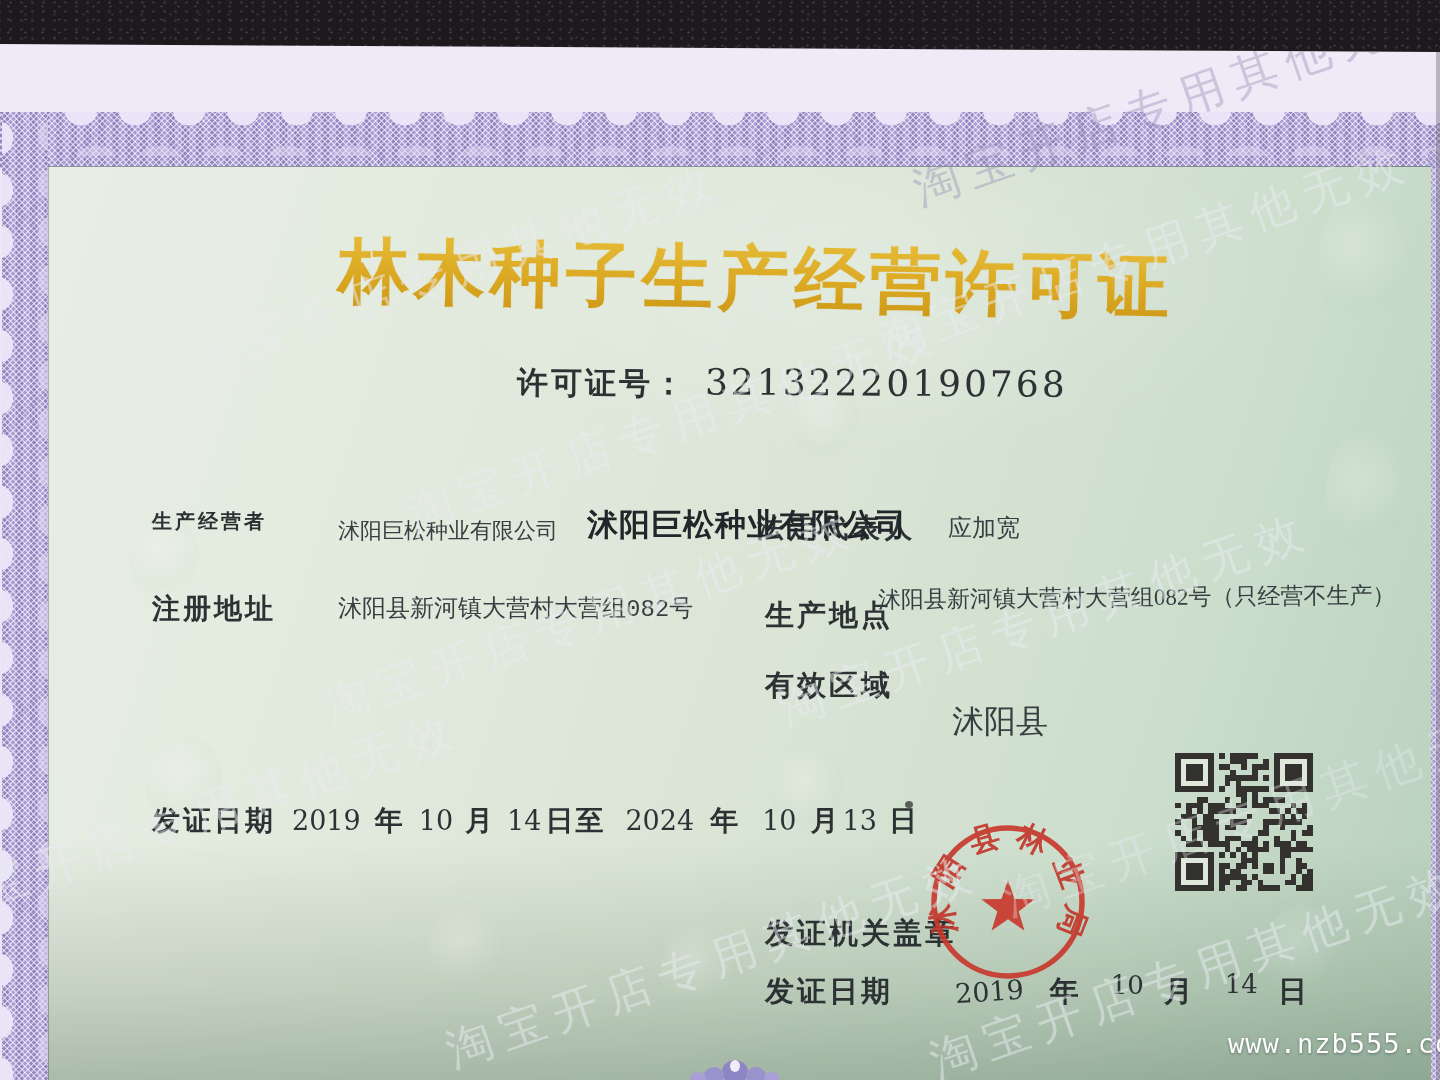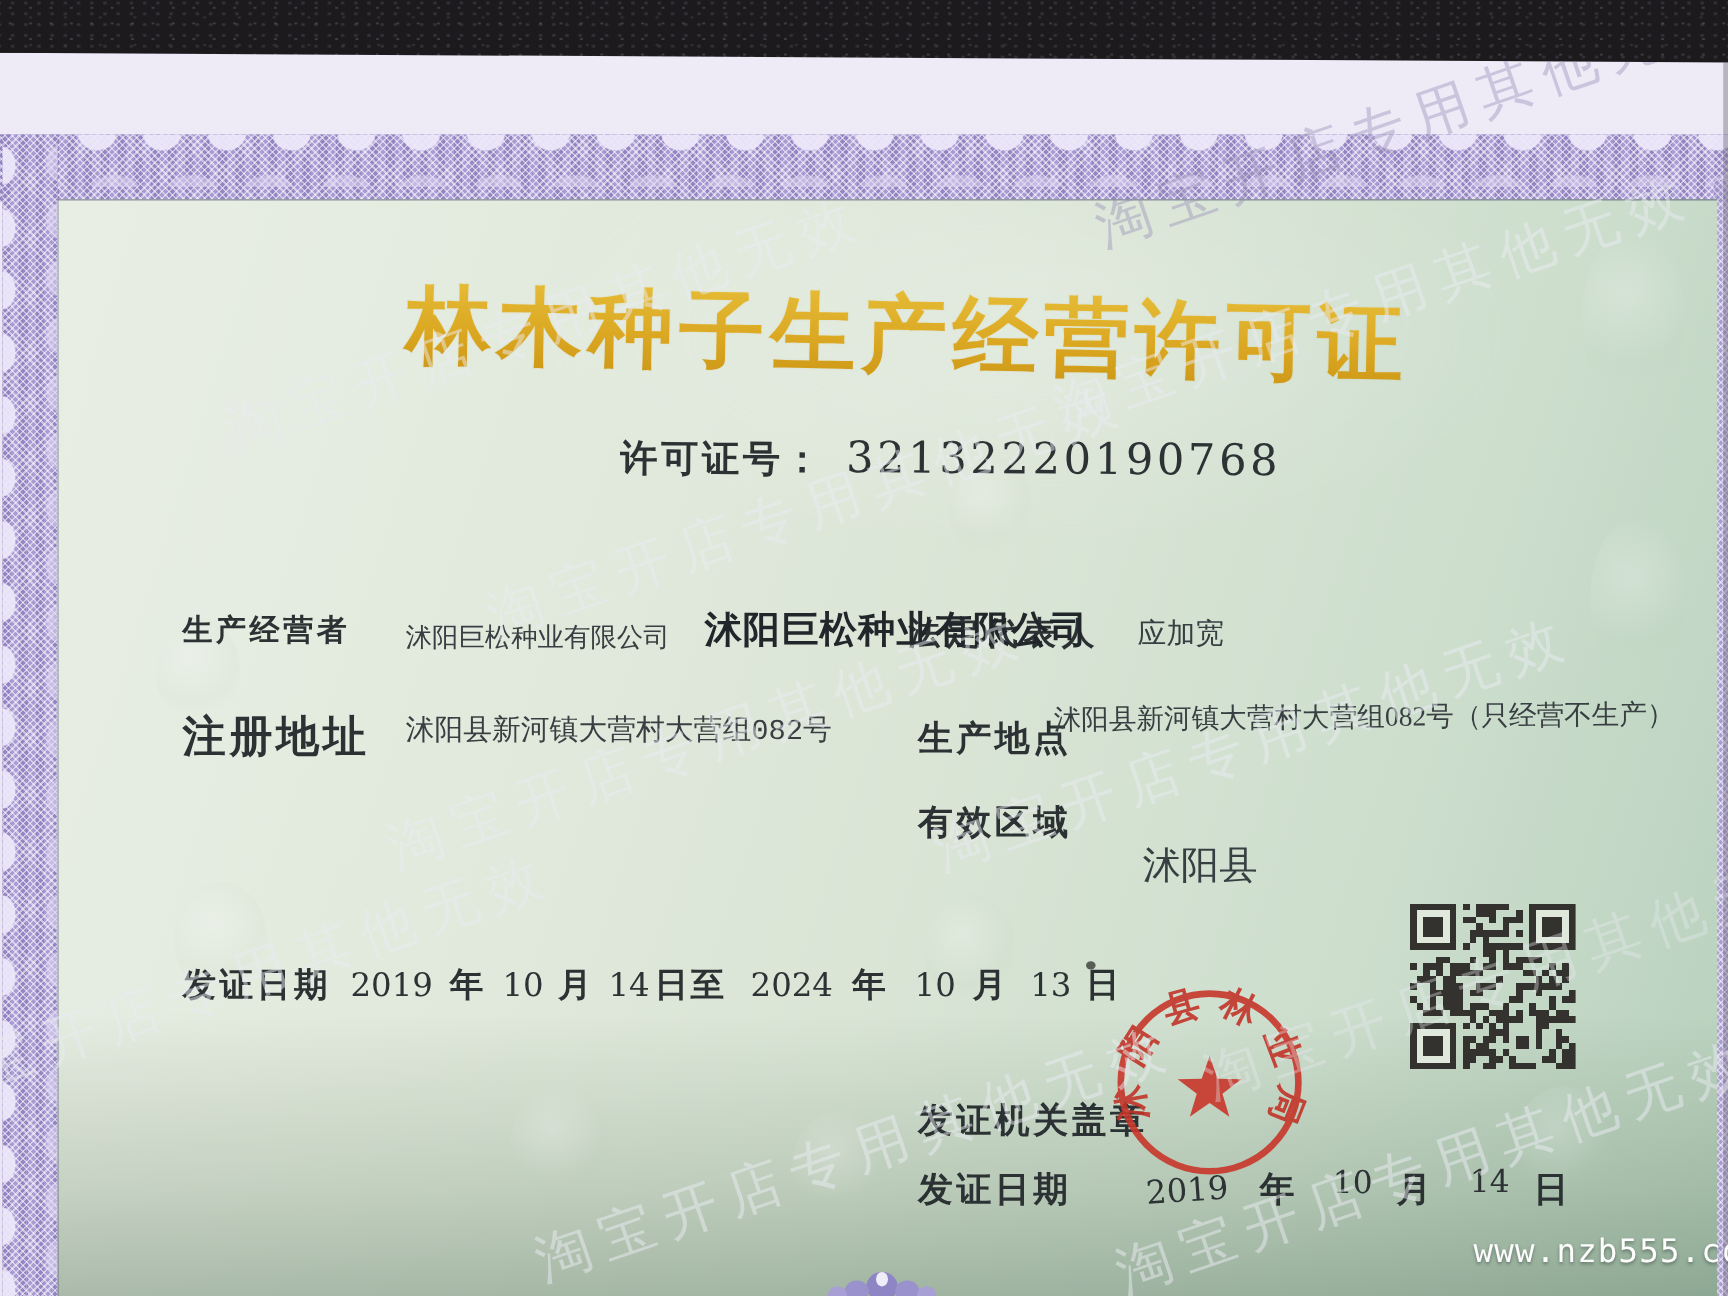--- a/index.html
+++ b/index.html
@@ -119,47 +119,47 @@
   <div class="abs emboss" style="left:1325px;top:430px;width:80px;height:140px;"></div>
   <div class="abs emboss" style="left:790px;top:380px;width:70px;height:86px;"></div>
 
   <div class="abs title z20" style="left:330px;top:232px;width:852px;text-align:center;">林木种子生产经营许可证</div>
 
   <div class="abs z20" style="left:517px;top:362px;transform:rotate(.4deg);">
     <span class="lbl" style="font-size:31px;">许可证号：</span>
     <span class="num" style="font-size:36px;letter-spacing:3px;margin-left:14px;">32132220190768</span>
   </div>
 
-  <div class="abs lbl z20" style="left:152px;top:508px;font-size:25px;">生产经营者</div>
+  <div class="abs lbl z20" style="left:152px;top:508px;font-size:20px;">生产经营者</div>
   <div class="abs val z20" style="left:338px;top:516px;font-size:22px;">沭阳巨松种业有限公司</div>
   <div class="abs lbl z20" style="left:757px;top:510px;font-size:27px;letter-spacing:5px;">法定代表人</div>
   <div class="abs overlay-co z40" style="left:587px;top:504px;">沭阳巨松种业有限公司</div>
   <div class="abs val z20" style="left:948px;top:512px;font-size:24px;">应加宽</div>
 
-  <div class="abs lbl z20" style="left:152px;top:590px;font-size:36px;">注册地址</div>
+  <div class="abs lbl z20" style="left:152px;top:590px;font-size:28px;">注册地址</div>
   <div class="abs val z20" style="left:338px;top:592px;font-size:24px;font-family:Liberation Mono, monospace;">沭阳县新河镇大营村大营组082号</div>
   <div class="abs lbl z20" style="left:765px;top:596px;font-size:29px;">生产地点</div>
   <div class="abs val z20" style="left:878px;top:582px;font-size:23px;transform:rotate(-.5deg);">沭阳县新河镇大营村大营组082号（只经营不生产）</div>
 
   <div class="abs lbl z20" style="left:765px;top:666px;font-size:29px;">有效区域</div>
   <div class="abs val z20" style="left:952px;top:668px;font-size:32px;margin-top:32px;">沭阳县</div>
 
   <div class="abs z20" style="left:152px;top:802px;white-space:nowrap;">
     <span class="lbl" style="font-size:28px;">发证日期</span>
     <span class="num" style="font-size:27px;margin-left:12px;">2019</span>
     <span class="lbl" style="font-size:28px;margin-left:10px;letter-spacing:0;">年</span>
     <span class="num" style="font-size:27px;margin-left:12px;">10</span>
     <span class="lbl" style="font-size:28px;margin-left:8px;letter-spacing:0;">月</span>
     <span class="num" style="font-size:27px;margin-left:10px;">14</span>
     <span class="lbl" style="font-size:28px;margin-left:0;letter-spacing:2px;">日至</span>
     <span class="num" style="font-size:27px;margin-left:16px;">2024</span>
     <span class="lbl" style="font-size:28px;margin-left:12px;letter-spacing:0;">年</span>
     <span class="num" style="font-size:27px;margin-left:20px;">10</span>
     <span class="lbl" style="font-size:28px;margin-left:10px;letter-spacing:0;">月</span>
-    <span class="num" style="font-size:27px;margin-left:16px;">13</span>
+    <span class="num" style="font-size:27px;margin-left:0;">13</span>
     <span class="lbl" style="font-size:28px;margin-left:8px;letter-spacing:0;">日</span>
   </div>
 
   <div class="abs lbl z20" style="left:765px;top:914px;font-size:29px;">发证机关盖章</div>
 
   <div class="abs z20" style="left:765px;top:972px;white-space:nowrap;">
     <span class="lbl" style="font-size:29px;">发证日期</span>
     <span class="num" style="font-size:27px;margin-left:58px;display:inline-block;transform:rotate(-4deg);">2019</span>
     <span class="lbl" style="font-size:29px;margin-left:22px;letter-spacing:0;">年</span>
     <span class="num" style="font-size:26px;margin-left:28px;position:relative;top:-7px;">10</span>

